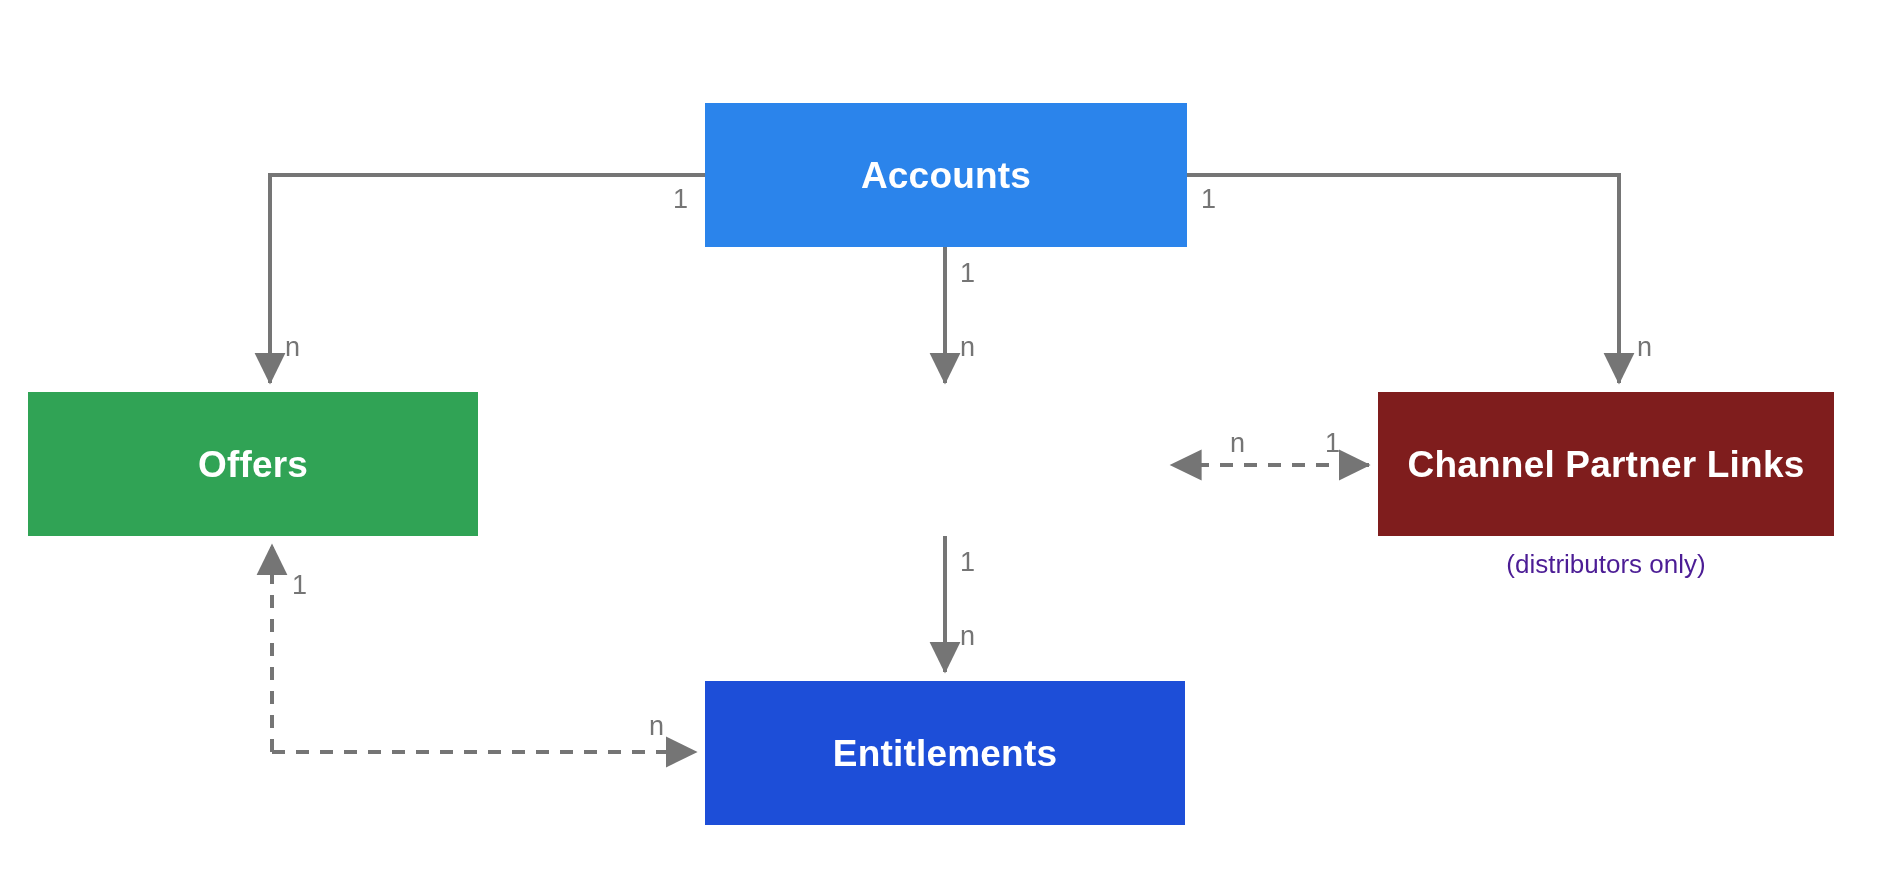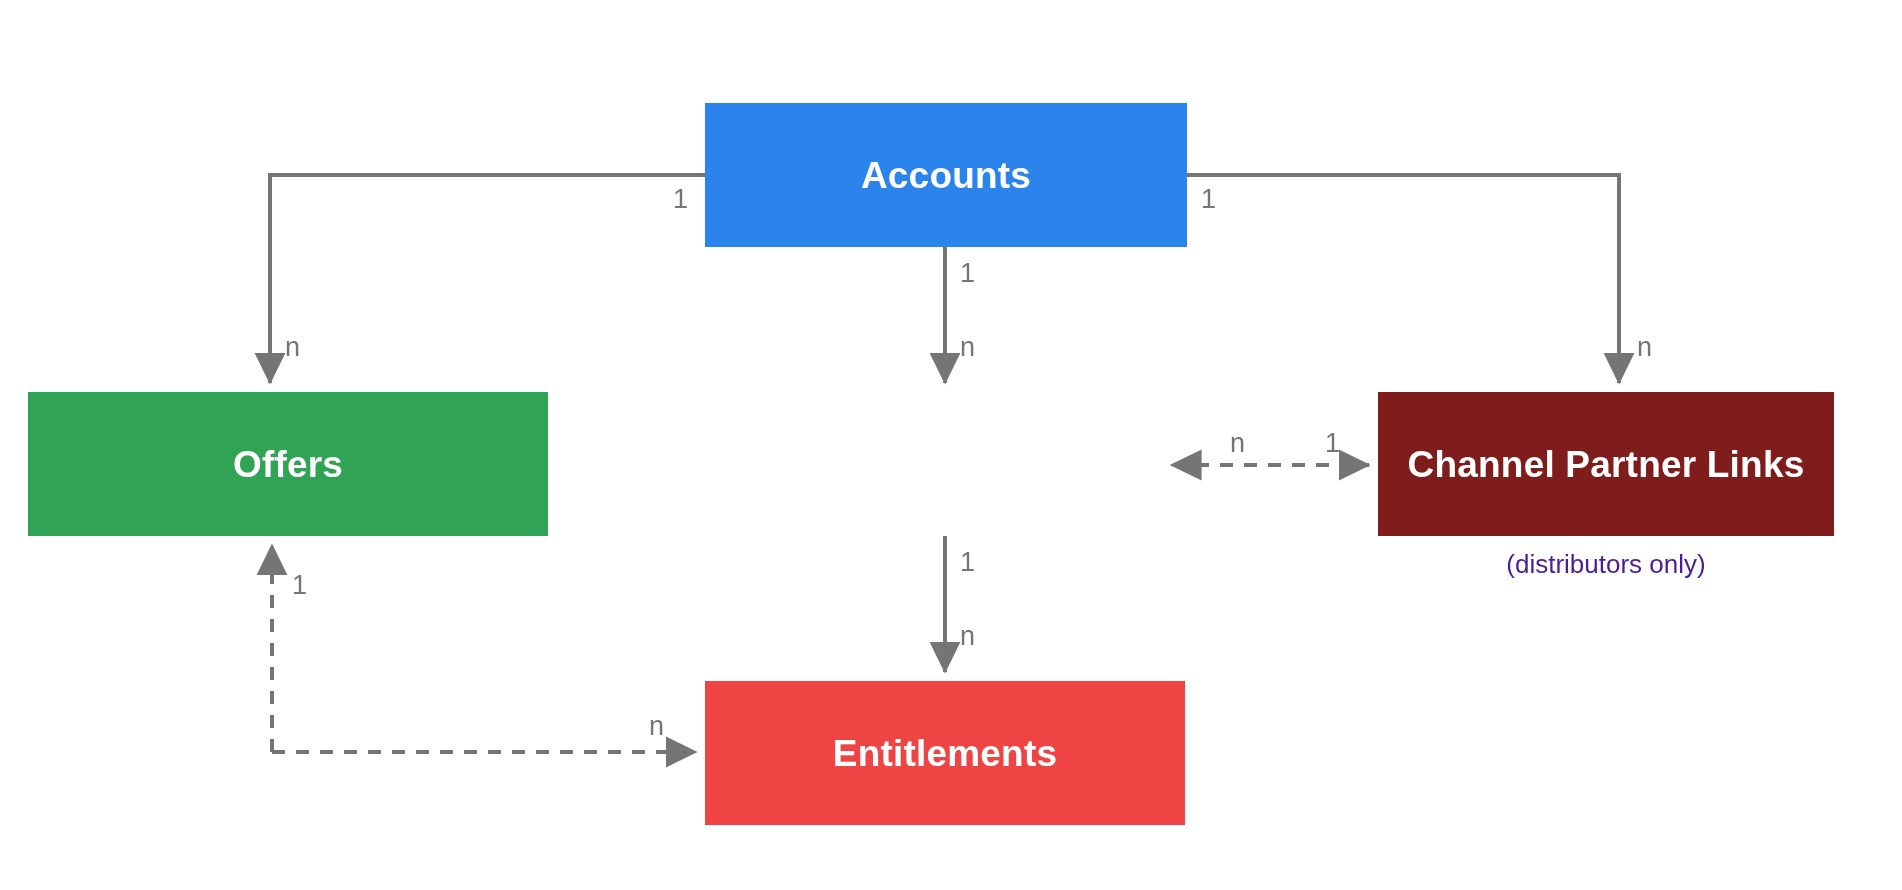--- a/index.html
+++ b/index.html
@@ -85,30 +85,30 @@
     <path d="M 1196 465 L 1369 465" fill="none" stroke="#757575" stroke-width="4" stroke-dasharray="13 11" marker-start="url(#arrowhead-start)" marker-end="url(#arrowhead)"></path>
 
     <path d="M 272 752 L 272 545" fill="none" stroke="#757575" stroke-width="4" stroke-dasharray="13 11" marker-end="url(#arrowhead)"></path>
     <path d="M 272 752 L 696 752" fill="none" stroke="#757575" stroke-width="4" stroke-dasharray="13 11" marker-end="url(#arrowhead)"></path>
   </svg>
 
   <div class="node" style="left:705px; top:103px; width:482px; height:144px; background:#2b84eb;">
     <span class="node-label">Accounts</span>
   </div>
 
-  <div class="node" style="left:28px; top:392px; width:520px; height:144px; background:#30a355;">
+  <div class="node" style="left:28px; top:392px; width:450px; height:144px; background:#30a355;">
     <span class="node-label">Offers</span>
   </div>
 
 
   <div class="node" style="left:1378px; top:392px; width:456px; height:144px; background:#7f1d1d;">
     <span class="node-label">Channel Partner Links</span>
   </div>
 
-  <div class="node" style="left:705px; top:681px; width:480px; height:144px; background:#ef4444;">
+  <div class="node" style="left:705px; top:681px; width:480px; height:144px; background:#1d4ed8;">
     <span class="node-label">Entitlements</span>
   </div>
 
   <div class="caption" style="left:1378px; top:551px; width:456px;">(distributors only)</div>
 
   <div class="edge-label" style="left:673px; top:186px;">1</div>
   <div class="edge-label" style="left:285px; top:334px;">n</div>
 
   <div class="edge-label" style="left:960px; top:260px;">1</div>
   <div class="edge-label" style="left:960px; top:334px;">n</div>

